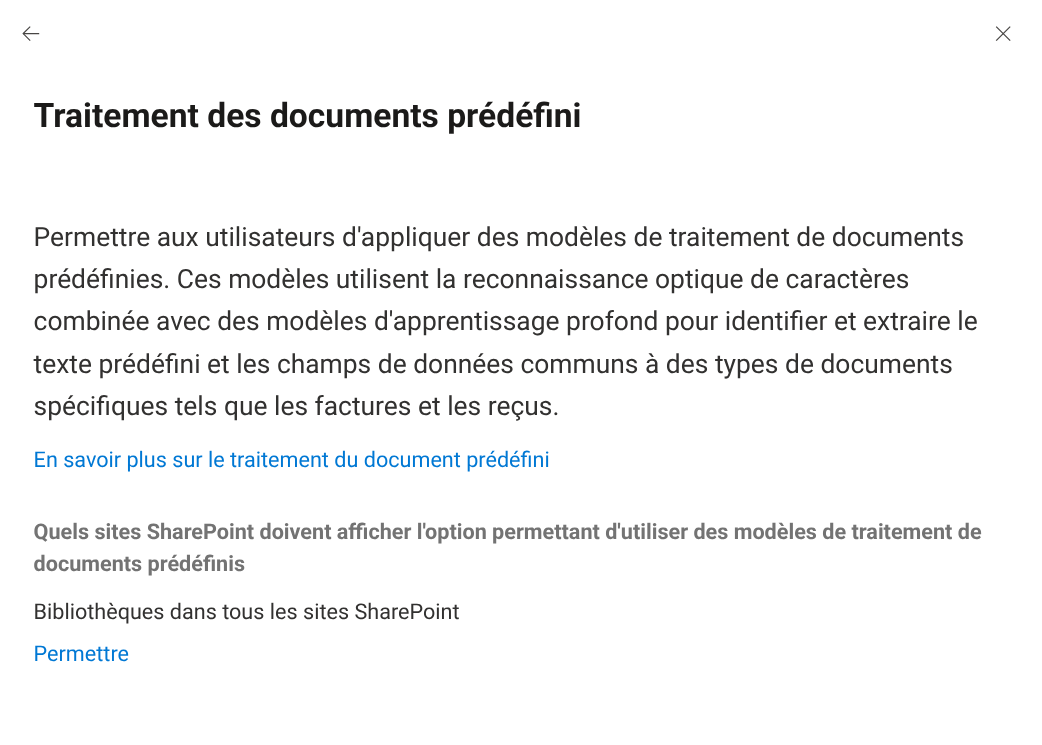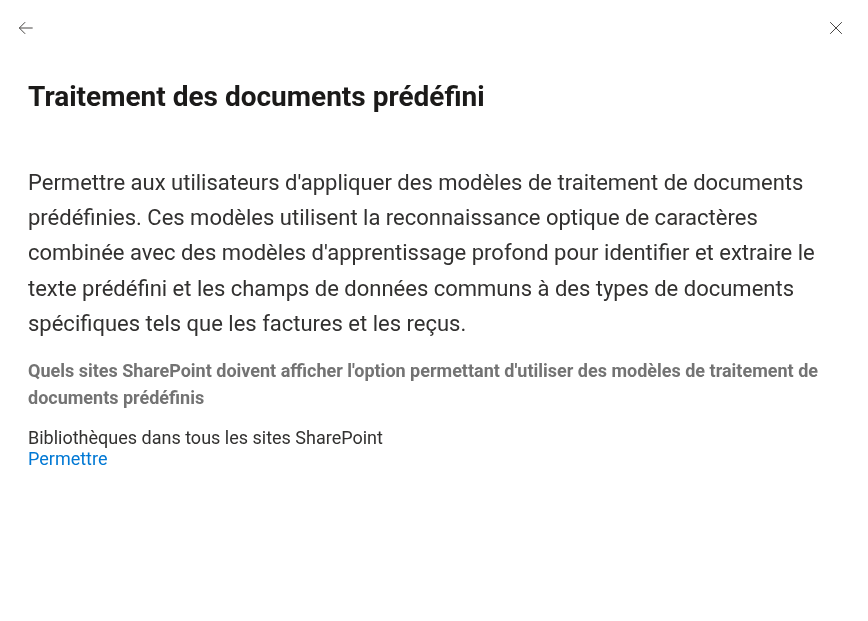--- a/index.html
+++ b/index.html
@@ -37,21 +37,21 @@
       stroke-width: 1.2;
       fill: none;
     }
     .content {
       padding: 40px 28px 0 28px;
     }
     .page-title {
       font-size: 28px;
       font-weight: 700;
       color: #1b1a19;
-      margin-bottom: 52px;
+      margin-bottom: 68px;
       letter-spacing: 0;
     }
     .description {
       font-size: 22px;
       line-height: 1.6;
       color: #323130;
       font-weight: 400;
       margin-bottom: 16px;
     }
     .link {
@@ -66,20 +66,21 @@
       font-size: 18px;
       font-weight: 700;
       color: #737373;
       line-height: 1.5;
       margin-bottom: 16px;
     }
     .setting-value {
       font-size: 18px;
       color: #323130;
       font-weight: 400;
+      margin-bottom: 14px;
     }
     .edit-link {
       font-size: 18px;
       color: #0078d4;
       text-decoration: none;
       cursor: pointer;
       display: inline-block;
     }
   </style>
 </head>
@@ -98,19 +99,20 @@
       <line x1="19" y1="5" x2="5" y2="19"></line>
     </svg>
   </div>
 </div>
 
 <div class="content">
   <h1 class="page-title">Traitement des documents prédéfini</h1>
 
   <p class="description">Permettre aux utilisateurs d'appliquer des modèles de traitement de documents prédéfinies. Ces modèles utilisent la reconnaissance optique de caractères combinée avec des modèles d'apprentissage profond pour identifier et extraire le texte prédéfini et les champs de données communs à des types de documents spécifiques tels que les factures et les reçus.</p>
 
+  <a class="link">En savoir plus sur le traitement du document prédéfini</a>
 
   <h2 class="subheading">Quels sites SharePoint doivent afficher l'option permettant d'utiliser des modèles de traitement de documents prédéfinis</h2>
 
   <p class="setting-value">Bibliothèques dans tous les sites SharePoint</p>
 
   <a class="edit-link">Permettre</a>
 </div>
 
 </body></html>

